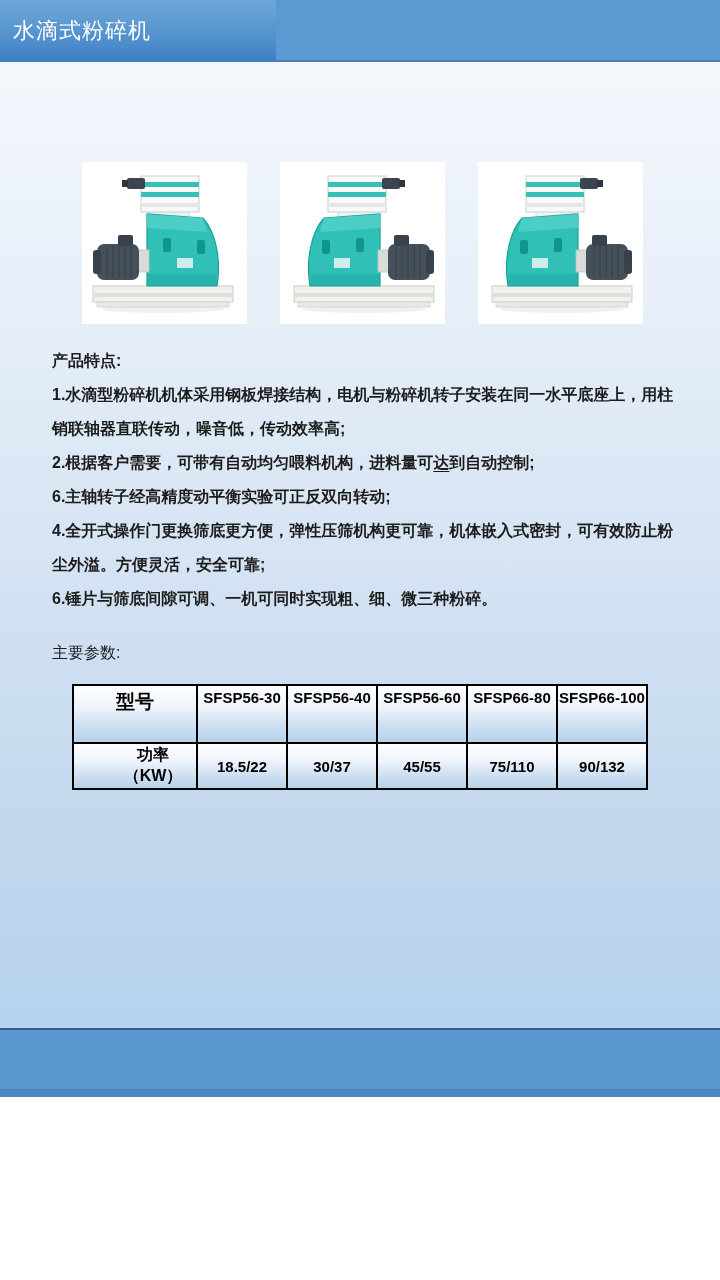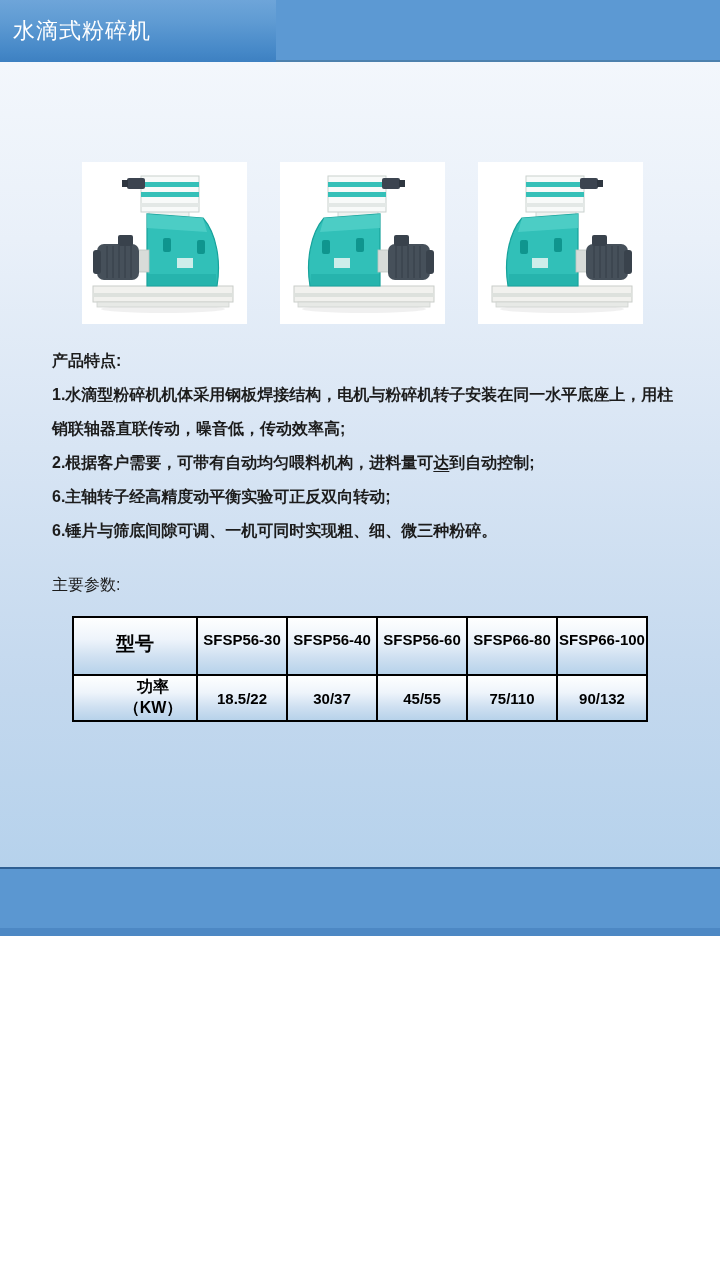--- a/index.html
+++ b/index.html
@@ -1,18 +1,18 @@
 <!DOCTYPE html>
 <html><head>
 <meta charset="utf-8">
 <style>
   * { margin:0; padding:0; box-sizing:border-box; }
   html,body { width:720px; height:1280px; }
   body { font-family:"Liberation Sans","DejaVu Sans",sans-serif; }
-  .page { width:720px; height:936px; display:flex; flex-direction:column; overflow:hidden; }
+  .page { width:720px; height:1097px; display:flex; flex-direction:column; overflow:hidden; }
 
   
   .titlebar { height:62px; display:flex; flex:0 0 auto; }
   .title-tab {
     width:276px; height:62px;
     background:linear-gradient(180deg,#6ea5d9 0%,#5f9bd3 35%,#4487c7 85%,#3d80c1 100%);
     display:flex; align-items:center; padding-left:13px;
   }
   .title-tab span { color:#ffffff; font-size:22px; letter-spacing:1px; }
   .title-fill { flex:1; background:#5c99d3; border-bottom:2px solid #4d81ad; }
@@ -47,21 +47,21 @@
     width:574px;
   }
   table.params th, table.params td {
     border:2px solid #000000;
     background:linear-gradient(180deg,#feffff 0%,#eef4fb 38%,#cfe0f1 70%,#b7d2ea 100%);
     text-align:center; color:#000;
     font-weight:bold;
   }
   table.params col.c0 { width:124px; }
   table.params col.cn { width:90px; }
-  tr.hrow th { height:58px; vertical-align:top; padding-top:13px; font-size:15px; }
+  tr.hrow th { height:58px; vertical-align:top; padding-top:3px; font-size:15px; }
   tr.hrow th.model-label { font-size:19px; font-weight:bold; }
   tr.drow td { height:46px; vertical-align:middle; font-size:15px; }
   tr.drow td.row-label { font-size:16px;padding-left:36px; }
 
   
   .footerbar {
     height:69px; flex:0 0 auto;
     border-top:2px solid #2e5f93;
     background:linear-gradient(180deg,#5b97d1 0%,#5b97d1 88%,#4d88c4 88%,#4d88c4 100%);
   }
@@ -127,20 +127,21 @@
       </div>
     </div>
 
     <div class="textcol">
 
       <div class="features">
         <p>产品特点:</p>
         <p>1.水滴型粉碎机机体采用钢板焊接结构，电机与粉碎机转子安装在同一水平底座上，用柱销联轴器直联传动，噪音低，传动效率高;</p>
         <p><span>2.根据客户需要，可带有自动均匀喂料机构，进料量可</span><span class="u-char">达</span><span>到自动控制;</span></p>
         <p>6.主轴转子经高精度动平衡实验可正反双向转动;</p>
+        <p>4.全开式操作门更换筛底更方便，弹性压筛机构更可靠，机体嵌入式密封，可有效防止粉尘外溢。方便灵活，安全可靠;</p>
         <p>6.锤片与筛底间隙可调、一机可同时实现粗、细、微三种粉碎。</p>
       </div>
 
       <p class="params-heading">主要参数:</p>
     </div>
 
     <table class="params">
       <colgroup>
         <col class="c0">
           <col class="cn">

